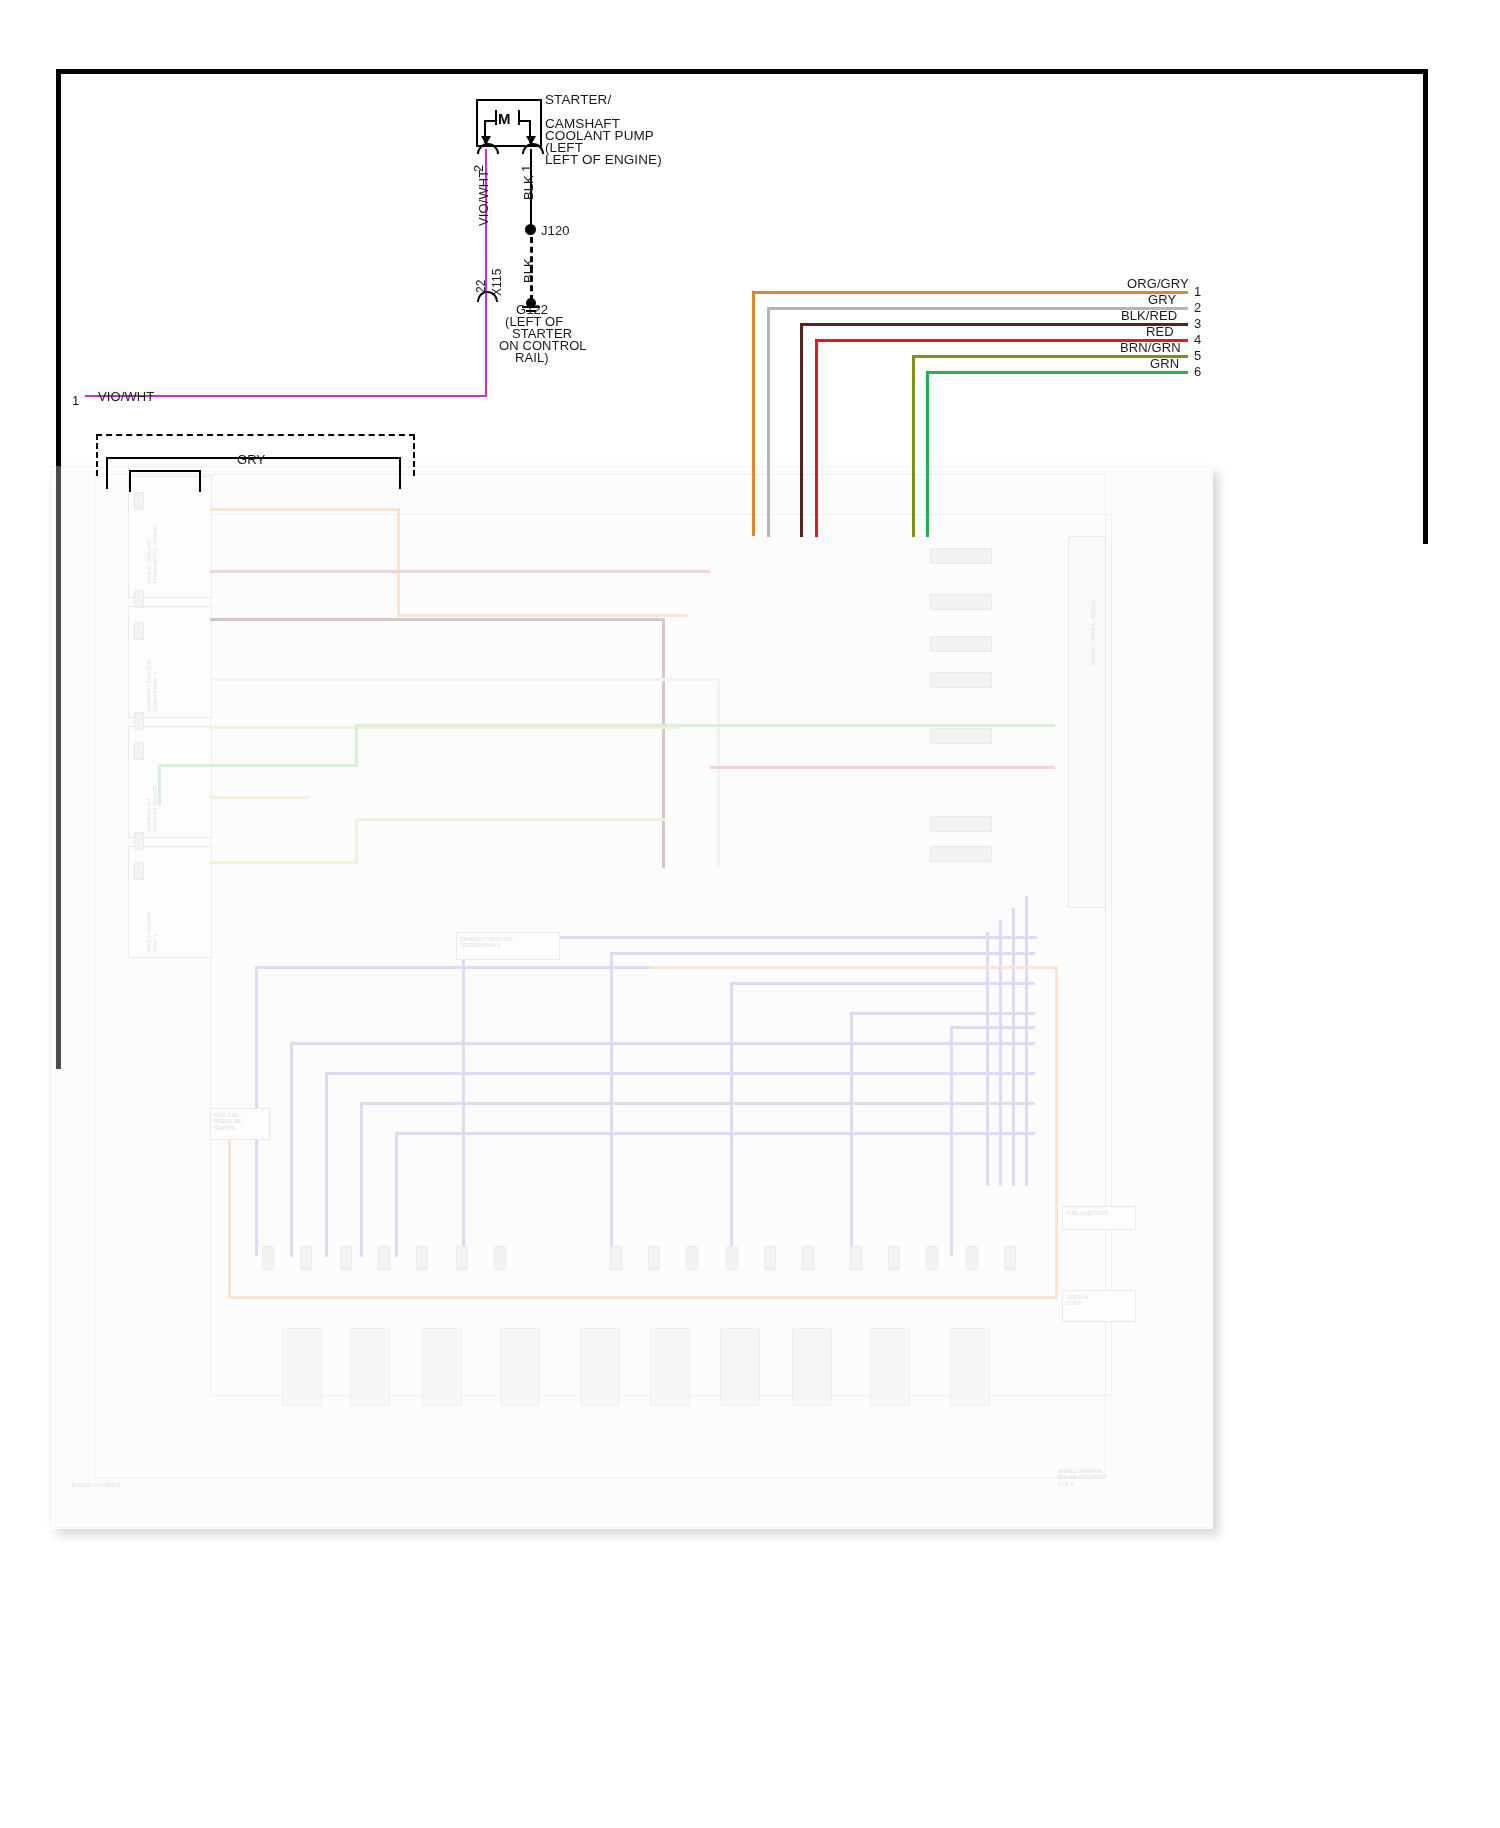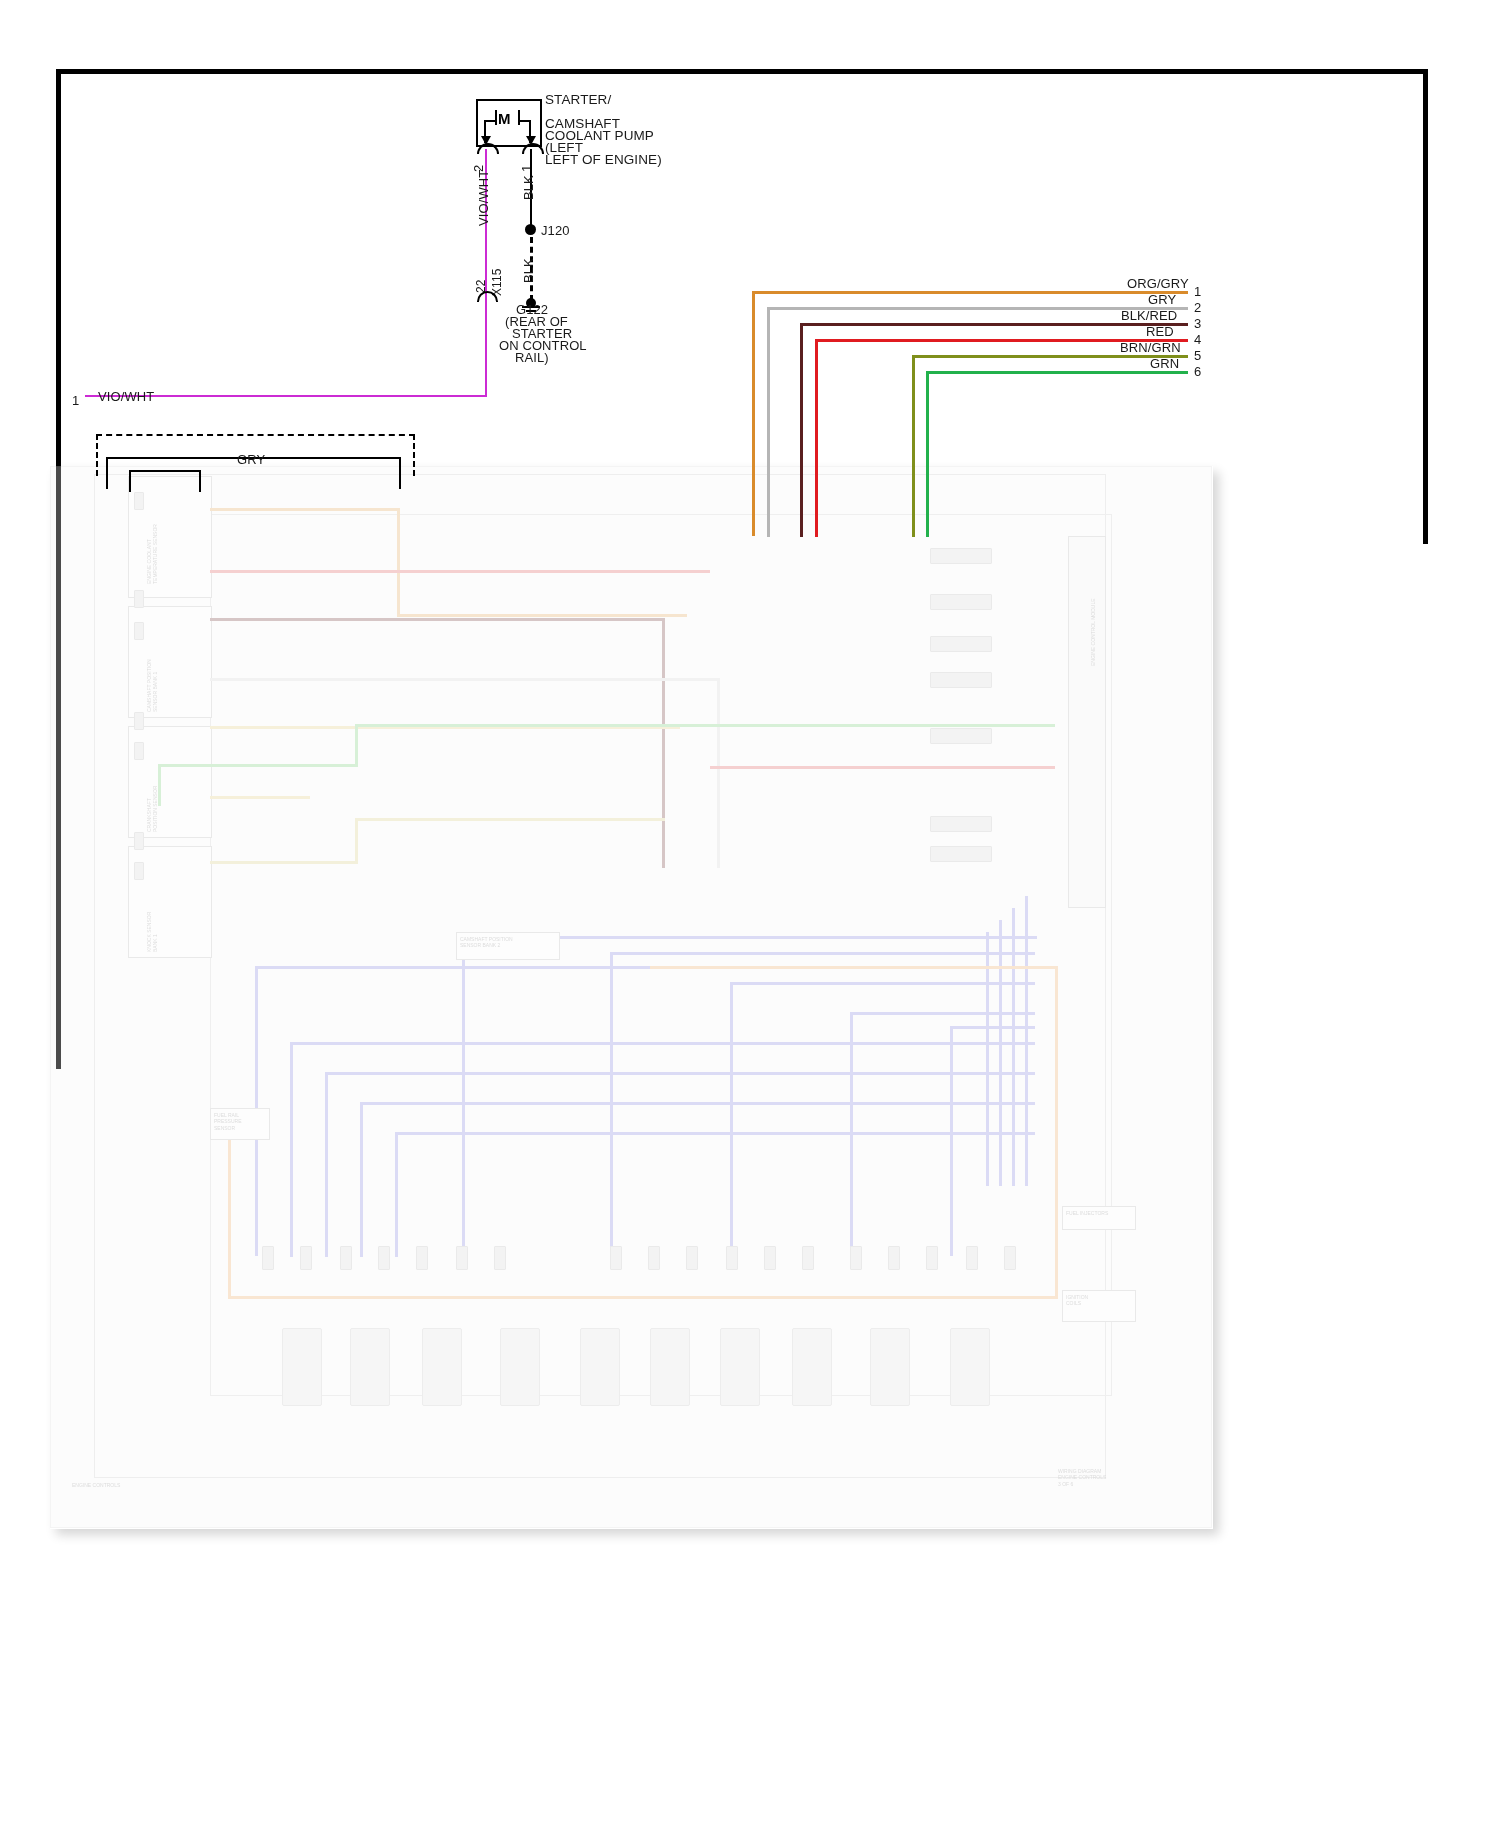--- a/index.html
+++ b/index.html
@@ -242,21 +242,21 @@
   <div class="dot" style="left:525px;top:224px;width:11px;height:11px;"></div>
   <div class="lbl" style="left:541px;top:223px;">J120</div>
 
   <div class="wire v" style="left:530px;top:237px;height:64px;width:0;border-left:3px dashed #000;background:transparent;"></div>
   <div class="lbl vert" style="left:521px;top:283px;">BLK</div>
 
   <div class="dot" style="left:526px;top:298px;width:10px;height:10px;"></div>
   <div class="gnd-bar" style="left:522px;top:306px;width:18px;height:2px;"></div>
   <div class="gnd-bar" style="left:526px;top:310px;width:10px;height:2px;"></div>
   <div class="lbl" style="left:516px;top:302px;">G122</div>
-  <div class="lbl" style="left:505px;top:314px;">(REAR OF</div>
+  <div class="lbl" style="left:505px;top:314px;">(LEFT OF</div>
   <div class="lbl" style="left:512px;top:326px;">STARTER</div>
   <div class="lbl" style="left:499px;top:338px;">ON CONTROL</div>
   <div class="lbl" style="left:515px;top:350px;">RAIL)</div>
 
   <div style="position:absolute;left:96px;top:434px;width:315px;height:40px;border:2px dashed #000;border-bottom:none;background:transparent;"></div>
 
   <div class="box-outline" style="left:106px;top:457px;width:291px;height:30px;border-bottom:none;"></div>
   <div class="box-outline" style="left:129px;top:470px;width:68px;height:20px;border-bottom:none;"></div>
   <div class="lbl" style="left:237px;top:452px;">GRY</div>
 

